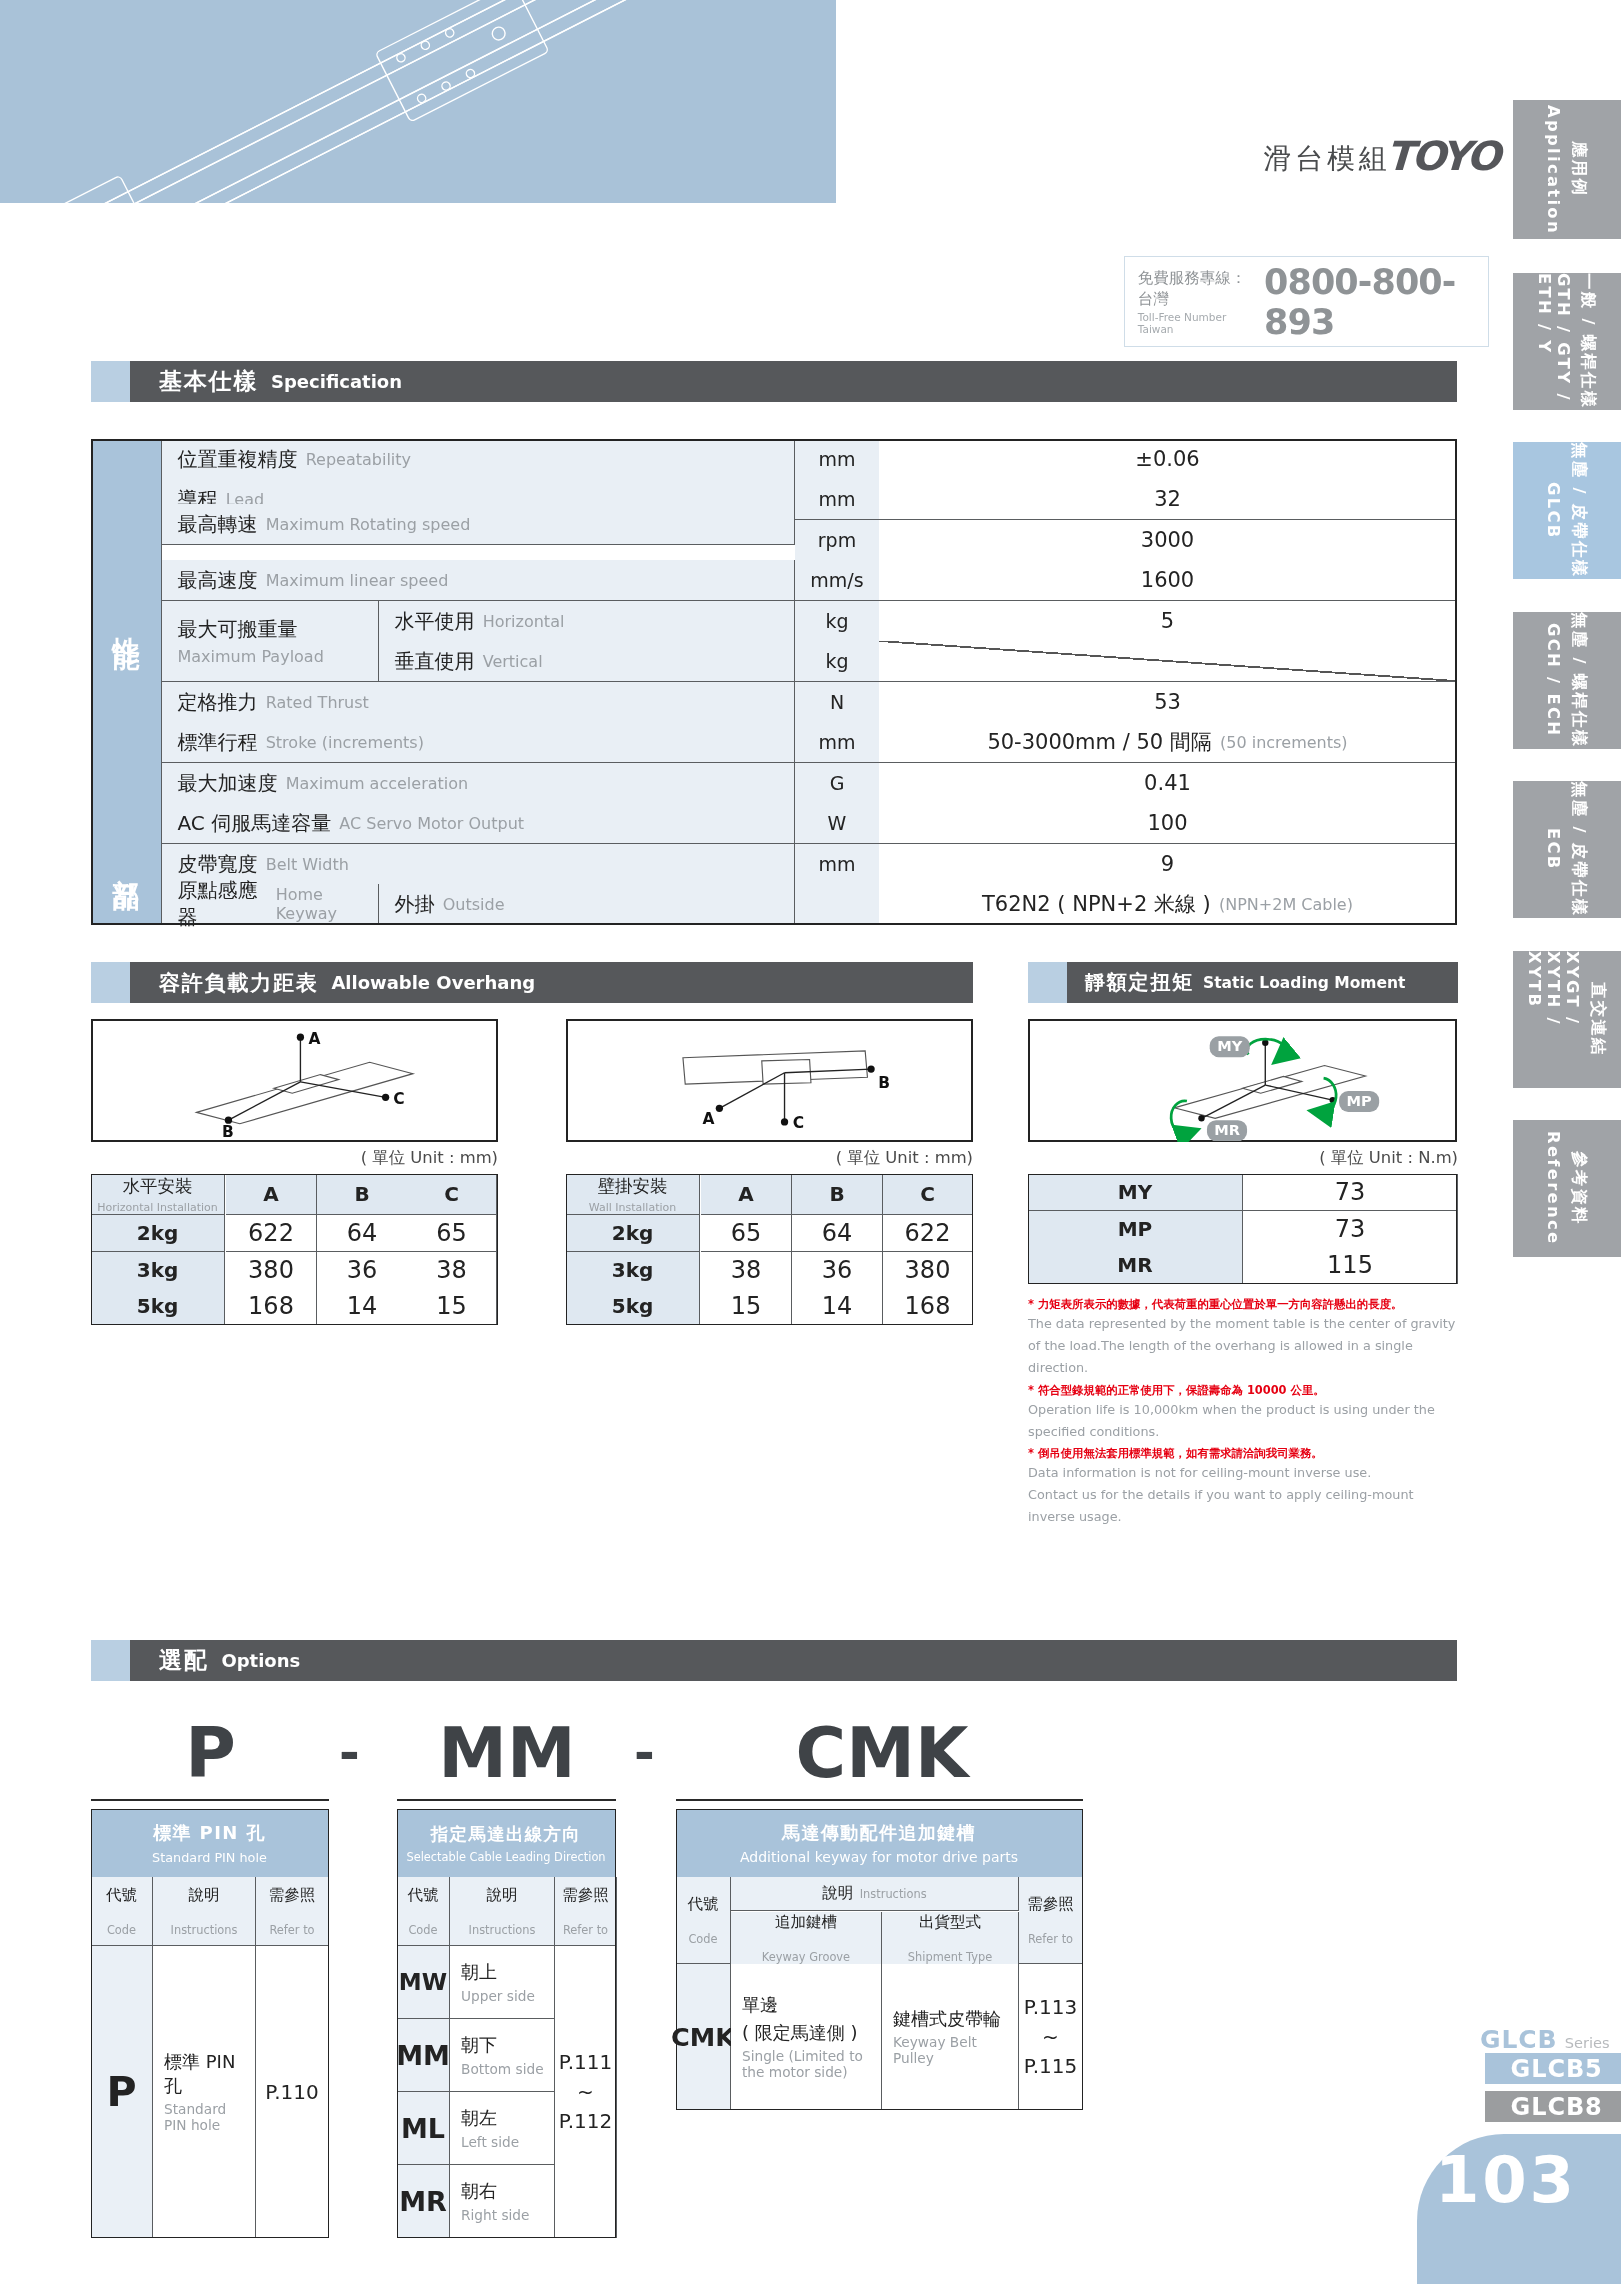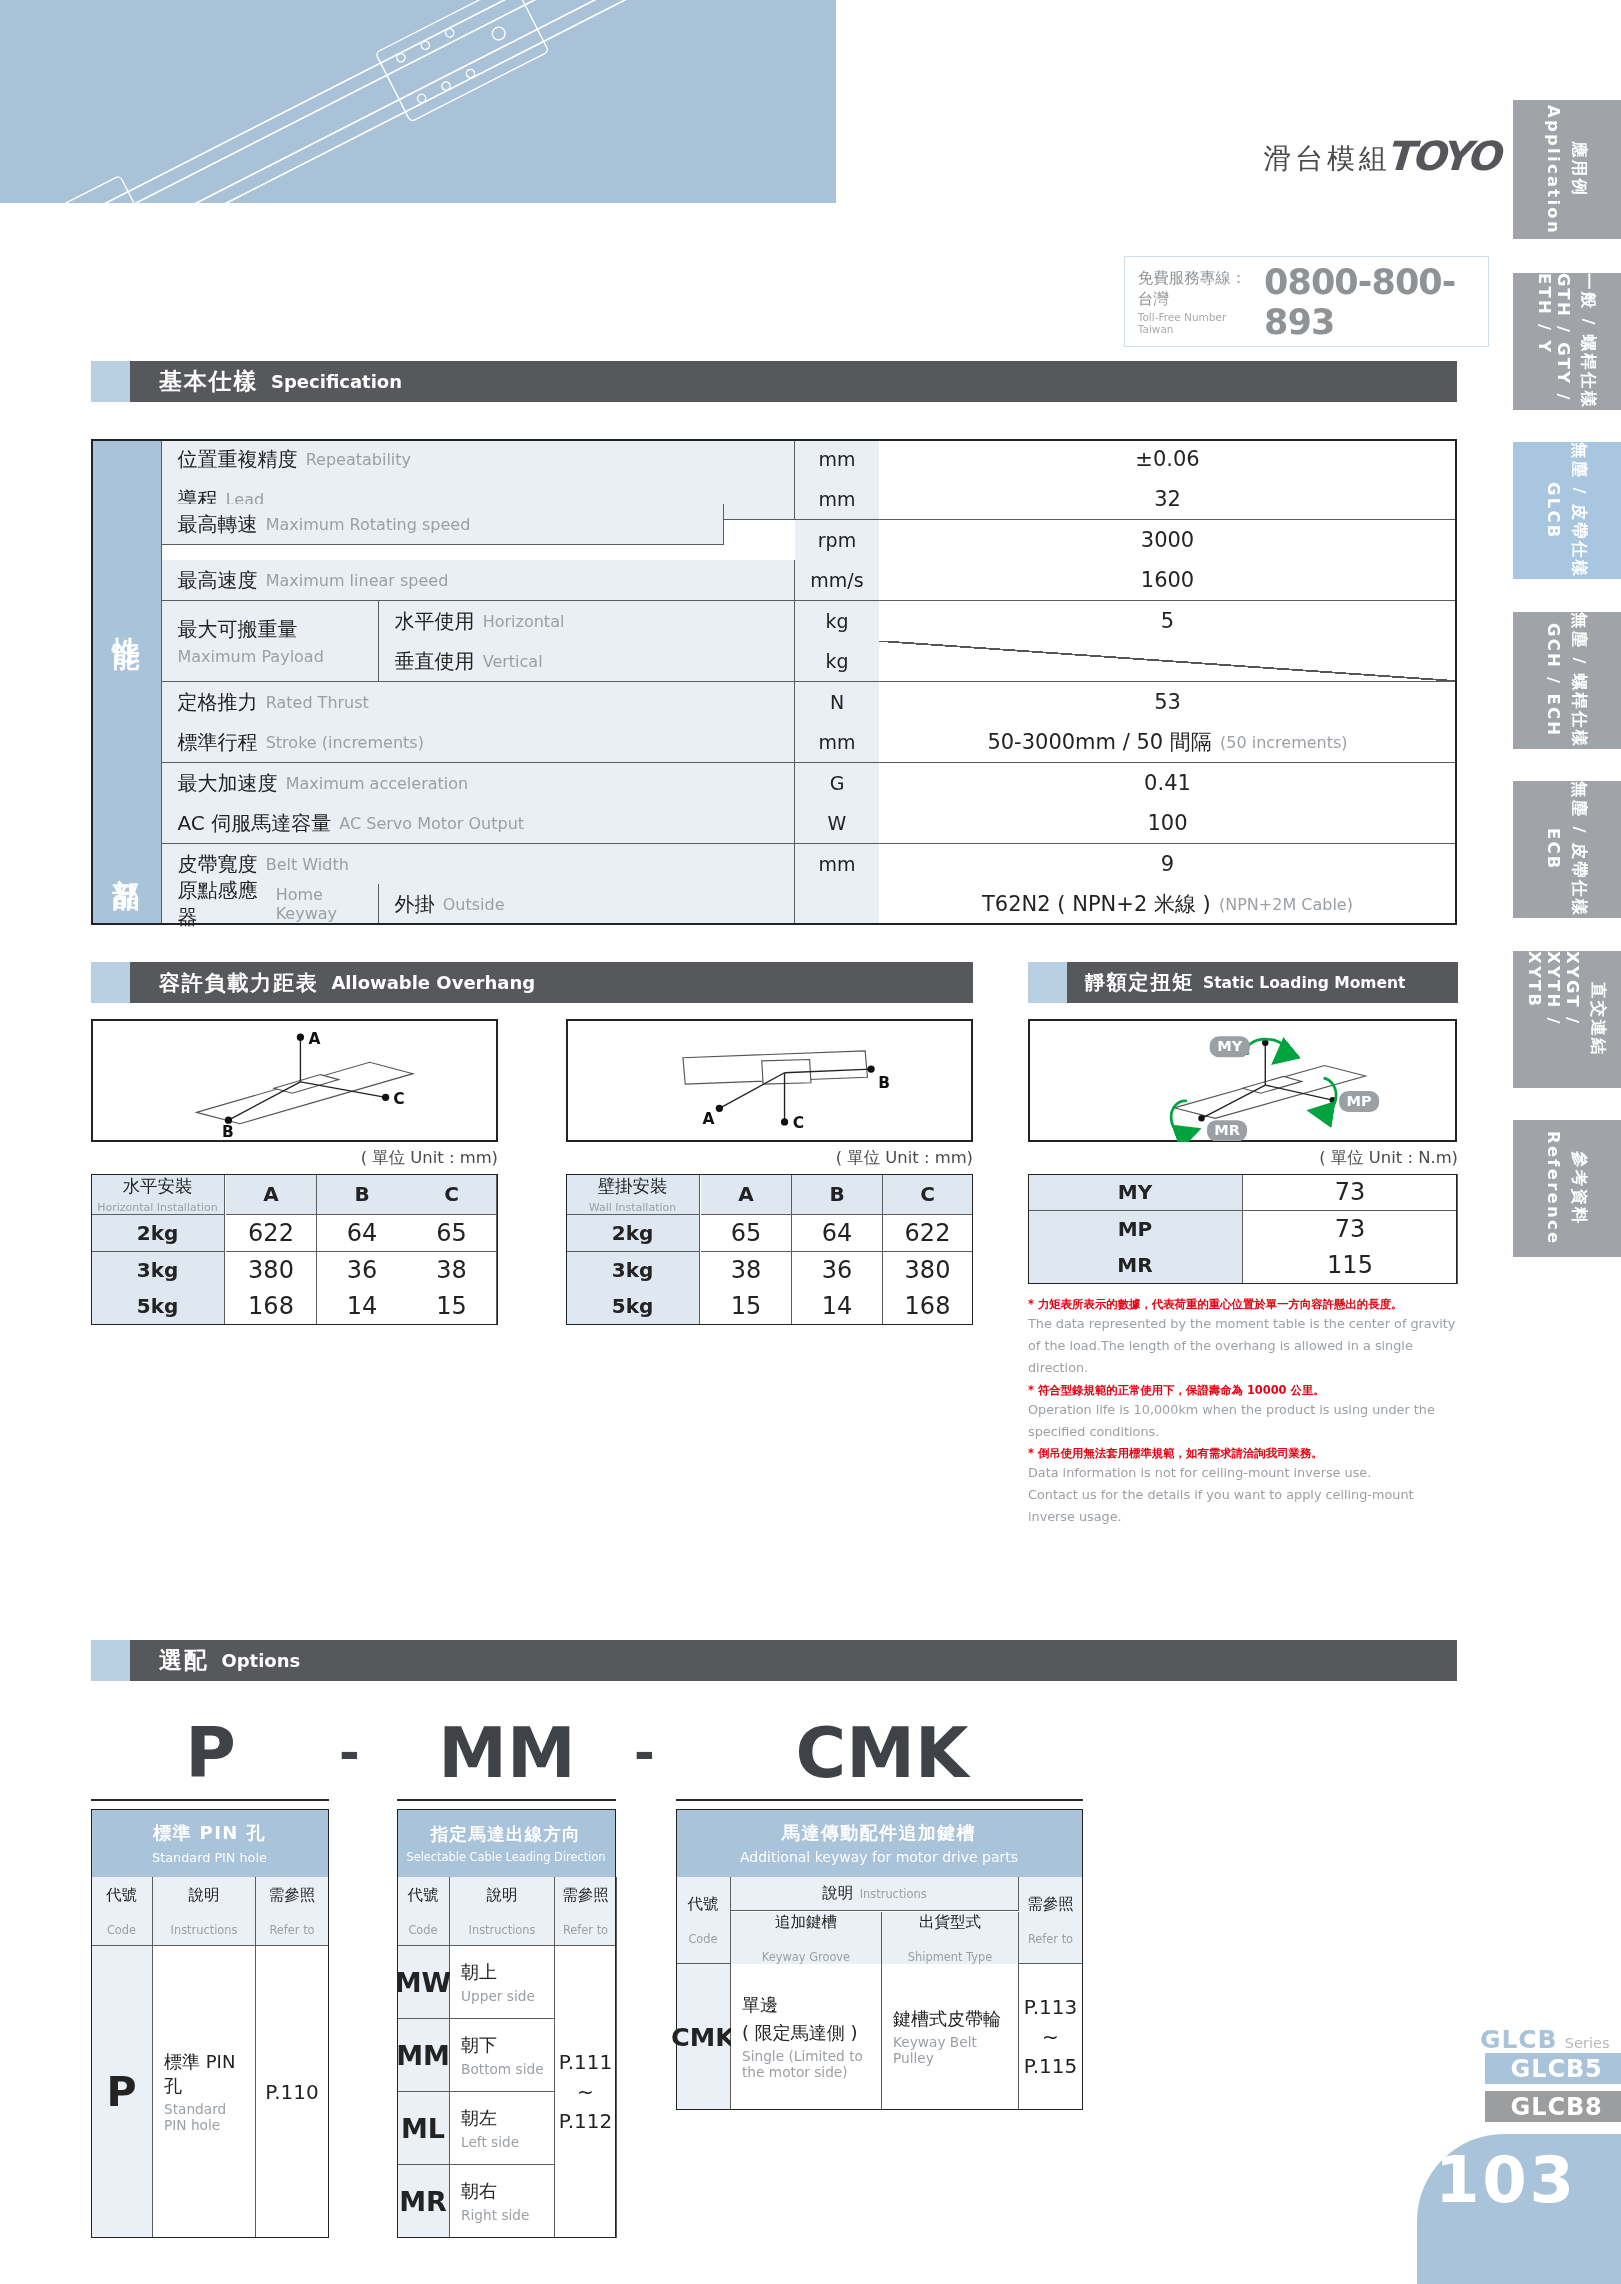--- a/index.html
+++ b/index.html
@@ -160,21 +160,21 @@
 <div class="cell unitc" style="left:795px;top:439px;width:85px;height:41px">mm</div>
 <div class="cell valc" style="left:879px;top:439px;width:578px;height:41px">±0.06</div>
 
 <div class="cell lab" style="left:162px;top:479px;width:633px;height:41px">
     <span class="cjk">導程</span>
     <span class="en">Lead</span>
   </div>
 <div class="cell unitc" style="left:795px;top:479px;width:85px;height:41px">mm</div>
 <div class="cell valc" style="left:879px;top:479px;width:578px;height:41px">32</div>
 
-<div class="cell lab" style="left:162px;top:504px;width:562px;height:41px">
+<div class="cell lab" style="left:162px;top:504px;width:633px;height:41px">
     <span class="cjk">最高轉速</span>
     <span class="en">Maximum Rotating speed</span>
   </div>
 <div class="cell unitc" style="left:795px;top:520px;width:85px;height:41px">rpm</div>
 <div class="cell valc" style="left:879px;top:520px;width:578px;height:41px">3000</div>
 
 <div class="cell lab" style="left:162px;top:560px;width:633px;height:41px">
     <span class="cjk">最高速度</span>
     <span class="en">Maximum linear speed</span>
   </div>
@@ -443,21 +443,21 @@
     <span class="c2">Code</span>
   </div>
 <div class="cell och" style="left:450px;top:1877px;width:105px;height:69px">
     <span class="c1">說明</span>
     <span class="c2">Instructions</span>
   </div>
 <div class="cell och" style="left:555px;top:1877px;width:62px;height:69px">
     <span class="c1">需參照</span>
     <span class="c2">Refer to</span>
   </div>
-<div class="cell codec" style="left:397px;top:1946px;width:53px;height:73px;font-size:27px">MW</div>
+<div class="cell codec" style="left:397px;top:1946px;width:53px;height:73px;font-size:23px">MW</div>
 <div class="cell instr" style="left:450px;top:1946px;width:105px;height:73px">
     <span class="c1">朝上</span>
     <span class="c2">Upper side</span>
   </div>
 <div class="cell codec" style="left:397px;top:2019px;width:53px;height:73px;font-size:27px">MM</div>
 <div class="cell instr" style="left:450px;top:2019px;width:105px;height:73px">
     <span class="c1">朝下</span>
     <span class="c2">Bottom side</span>
   </div>
 <div class="cell codec" style="left:397px;top:2092px;width:53px;height:73px;font-size:27px">ML</div>

